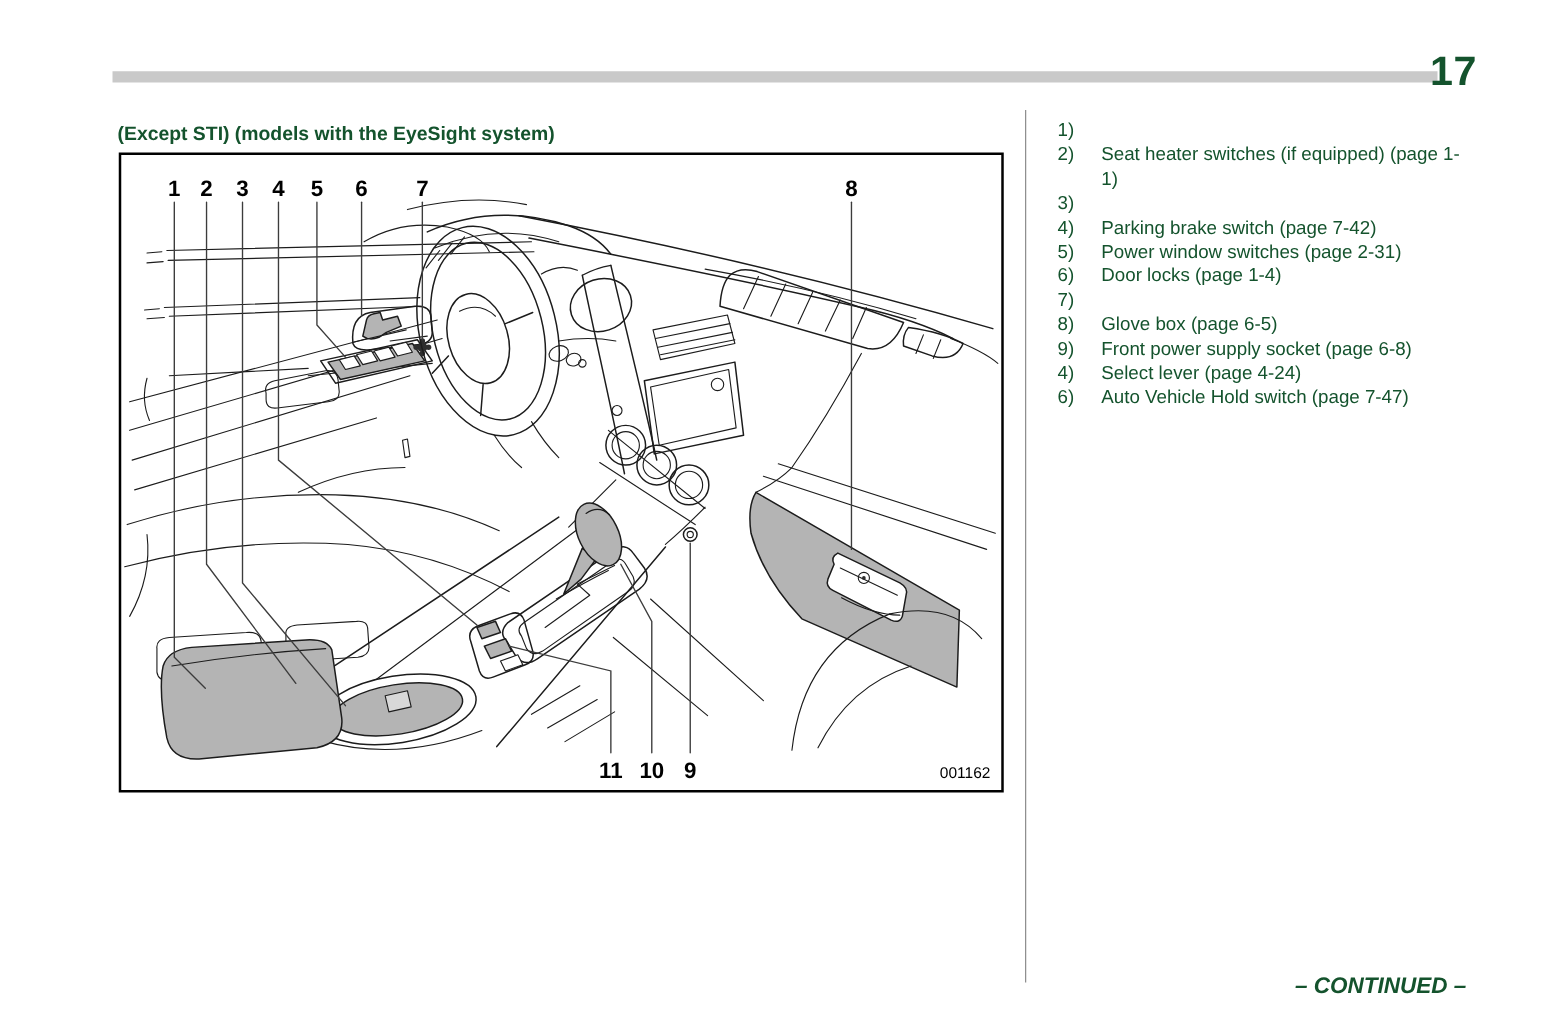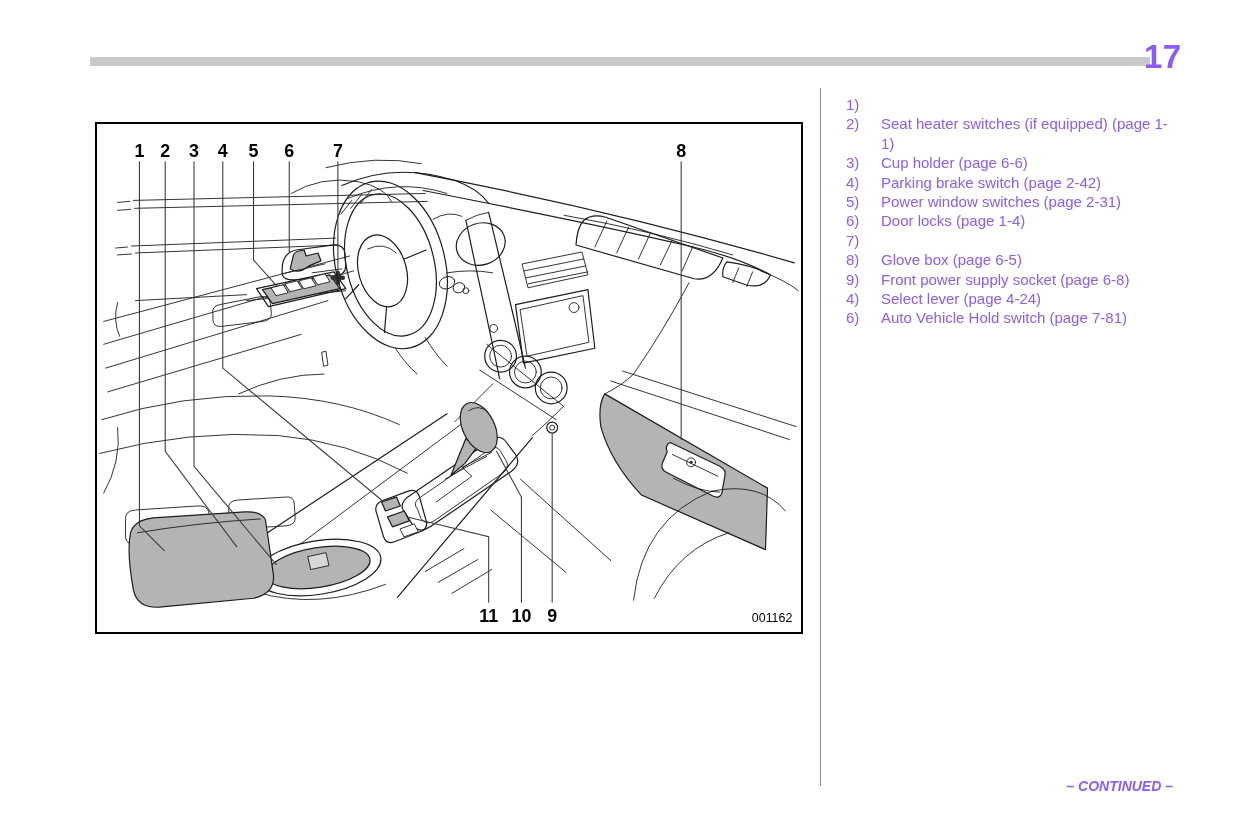--- a/index.html
+++ b/index.html
@@ -1,49 +1,50 @@
 <!DOCTYPE html>
 <html><head>
 <meta charset="utf-8">
 <style>
   html,body { margin:0; padding:0; background:#ffffff; }
   .page {
     position:relative; width:1241px; height:827px; background:#fff;
-    font-family:"Liberation Sans", sans-serif; color:#8b5cf6; overflow:hidden;
+    font-family:"Liberation Sans", sans-serif; color:#14532d; overflow:hidden;
   }
   .top-rule { position:absolute; left:90px; top:57px; width:1060px; height:9px; background:#c9c9c9; }
   .page-number { position:absolute; left:1144px; top:38px; font-size:33px; font-weight:bold; letter-spacing:0.5px; }
   .section-heading { position:absolute; left:94px; top:99px; font-size:15.5px; font-weight:bold; }
   .figure-frame { position:absolute; left:95px; top:122px; width:708px; height:512px; border:2px solid #000; box-sizing:border-box; background:#fff; }
   .figure-frame svg { position:absolute; left:0; top:0; width:100%; height:100%; }
   .column-divider { position:absolute; left:820px; top:88px; width:1px; height:698px; background:#8f8f8f; }
   .legend { position:absolute; left:846px; top:95px; width:340px; }
   .legend-row { display:flex; font-size:15px; line-height:19.4px; }
   .legend-num { width:35px; flex:0 0 35px; }
   .legend-txt { width:292px; }
-  .continued { position:absolute; right:68px; top:778px; font-size:14px; font-weight:bold; font-style:italic;text-align:center; }
+  .continued { position:absolute; right:68px; top:778px; font-size:18px; font-weight:bold; font-style:italic;text-align:center; }
   
   .art path, .art line, .art ellipse, .art circle { fill:none; stroke:#1c1c1c; stroke-width:1.2; stroke-linecap:round; stroke-linejoin:round; }
   .art .shade { fill:#b4b4b4; }
   .art .white { fill:#ffffff; }
   .art .ltgray { fill:#d8d8d8; }
   .art .dark { fill:#2e2e2e; stroke:none; }
   .art .thin { stroke-width:0.9; }
   .leaders path { fill:none; stroke:#3c3c3c; stroke-width:1.1; stroke-linecap:round; }
   .co { font-family:"Liberation Sans",sans-serif; font-size:18px; font-weight:bold; fill:#000; text-anchor:middle; }
   .code { font-family:"Liberation Sans",sans-serif; font-size:12.5px; fill:#000; text-anchor:end; }
 </style>
 </head>
 <body>
 
 <div class="page">
 
   <div class="top-rule"></div>
   <div class="page-number">17</div>
 
+  <div class="section-heading">(Except STI) (models with the EyeSight system)</div>
 
   <div class="figure-frame">
     <svg viewBox="0 0 708 512" aria-hidden="true">
 
       <g class="art">
 
         <g>
           <path class="thin" d="M20,79 L32,78 M36,77 L330,70"></path>
           <path class="thin" d="M20,87 L33,86 M37,85 L332,78"></path>
           <path class="thin" d="M18,125 L30,124 M34,123 L240,115"></path>
@@ -250,25 +251,24 @@
   <div class="legend">
     <div class="legend-row">
       <span class="legend-num">1)</span>
     </div>
     <div class="legend-row">
       <span class="legend-num">2)</span>
       <span class="legend-txt">Seat heater switches (if equipped) (page 1-1)</span>
     </div>
     <div class="legend-row">
       <span class="legend-num">3)</span>
-      <span class="legend-txt">Cup holder (page 6-6)</span>
     </div>
     <div class="legend-row">
       <span class="legend-num">4)</span>
-      <span class="legend-txt">Parking brake switch (page 2-42)</span>
+      <span class="legend-txt">Parking brake switch (page 7-42)</span>
     </div>
     <div class="legend-row">
       <span class="legend-num">5)</span>
       <span class="legend-txt">Power window switches (page 2-31)</span>
     </div>
     <div class="legend-row">
       <span class="legend-num">6)</span>
       <span class="legend-txt">Door locks (page 1-4)</span>
     </div>
     <div class="legend-row">
@@ -281,19 +281,19 @@
     <div class="legend-row">
       <span class="legend-num">9)</span>
       <span class="legend-txt">Front power supply socket (page 6-8)</span>
     </div>
     <div class="legend-row">
       <span class="legend-num">4)</span>
       <span class="legend-txt">Select lever (page 4-24)</span>
     </div>
     <div class="legend-row">
       <span class="legend-num">6)</span>
-      <span class="legend-txt">Auto Vehicle Hold switch (page 7-81)</span>
+      <span class="legend-txt">Auto Vehicle Hold switch (page 7-47)</span>
     </div>
   </div>
 
   <div class="continued">– CONTINUED –</div>
 
 </div>
 
 </body></html>

